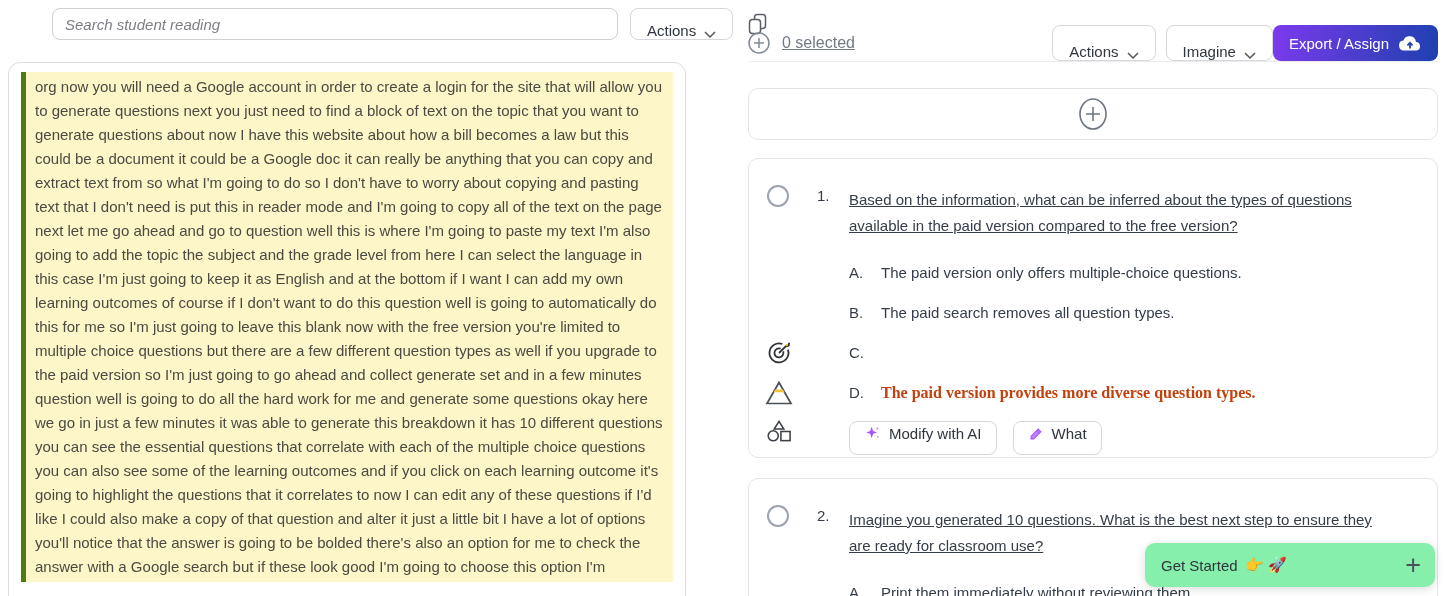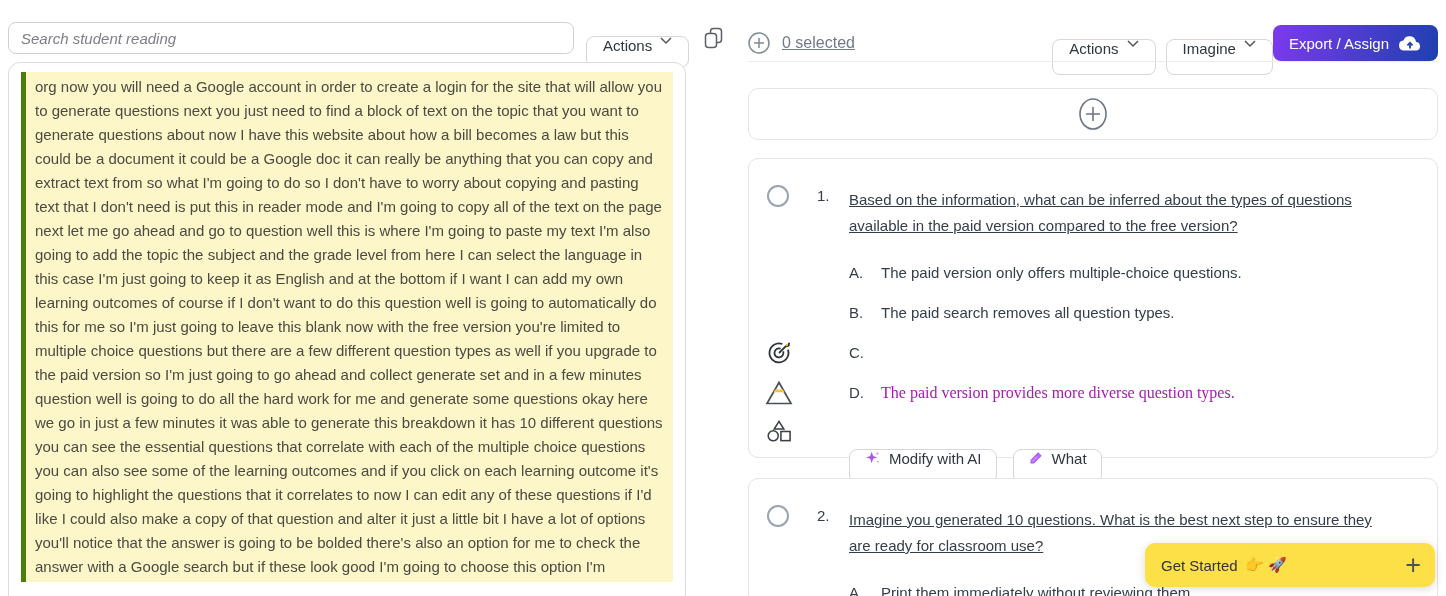--- a/index.html
+++ b/index.html
@@ -3,25 +3,25 @@
 <meta charset="utf-8">
 <style>
   html,body{margin:0;padding:0;width:1446px;height:596px;overflow:hidden;background:#ffffff;
     font-family:"Liberation Sans", sans-serif;position:relative;color:#343d49;}
 
   
   .left-col{position:absolute;left:8px;top:8px;width:694px;}
   .search-row{display:flex;align-items:center;gap:12px;}
   .search-input{flex:0 0 540px;height:30px;border:1px solid #cfcfd6;border-radius:8px;
     padding:0 12px;font-size:15px;font-style:italic;color:#333;outline:none;
+    font-family:"Liberation Sans", sans-serif;margin-left:44px;}
+  .search-input::placeholder{color:#7d7d85;font-style:italic;}
+  .btn{display:inline-flex;align-items:flex-end;gap:8px;background:#fff;border:1px solid #d6d6dc;
+    border-radius:8px;font-size:15px;color:#2f3640;cursor:pointer;
     font-family:"Liberation Sans", sans-serif;}
-  .search-input::placeholder{color:#7d7d85;font-style:italic;}
-  .btn{display:inline-flex;align-items:flex-start;gap:8px;background:#fff;border:1px solid #d6d6dc;
-    border-radius:8px;font-size:15px;color:#2f3640;cursor:pointer;
-    font-family:"Liberation Sans", sans-serif;margin-top:28px;}
   .actions-left{height:32px;padding:0 16px;}
   .copy-btn{border:none;background:none;padding:0;margin-left:2px;cursor:pointer;}
 
   .reading-card{position:absolute;left:0;top:54px;width:678px;height:720px;
     border:1px solid #dcdce0;border-radius:12px;padding:9px 12px;background:#fff;box-sizing:border-box;}
   .reading-block{background:#fdf6c8;border-left:5px solid #4d7c0f;padding:3px 10px 3px 9px;
     font-size:15px;line-height:24px;color:#4b4a42;}
 
   
   .right-col{position:absolute;left:748px;top:0;width:690px;height:596px;}
@@ -49,26 +49,26 @@
   .rail .grow{flex:1;}
   .rail-icons{display:flex;flex-direction:column;gap:12px;align-items:center;}
 
   .q-content{flex:1;padding-top:12px;}
   .q-line{display:flex;margin-bottom:22px;}
   .q-num{width:32px;flex:0 0 32px;font-size:15px;}
   .q-text{max-width:540px;font-size:15px;line-height:26px;text-decoration:underline;}
   .option{display:flex;margin:0 0 16px 0;padding-left:32px;font-size:15px;line-height:24px;}
   .opt-letter{width:32px;flex:0 0 32px;}
   .opt-text{max-width:500px;}
-  .opt-correct .opt-text{font-family:"Liberation Serif", serif;font-weight:normal;color:#a21caf;font-size:16px;}
+  .opt-correct .opt-text{font-family:"Liberation Serif", serif;font-weight:bold;color:#c2410c;font-size:16px;}
   .q-buttons{display:flex;gap:16px;padding-left:32px;margin-top:8px;}
-  .q-btn{height:34px;padding:0 14px;}
+  .q-btn{height:34px;padding:12px 14px;}
 
   
-  .get-started{position:absolute;left:1145px;top:543px;width:290px;height:44px;background:#fde047;
+  .get-started{position:absolute;left:1145px;top:543px;width:290px;height:44px;background:#86efac;
     border-radius:10px;box-shadow:0 2px 10px rgba(0,0,0,.14);display:flex;align-items:center;
     padding:0 14px 0 16px;box-sizing:border-box;z-index:20;justify-content:space-between;}
   .gs-label{font-size:15px;color:#30353c;}
   .gs-emoji{margin-left:8px;font-size:15px;}
   .gs-plus{margin-left:auto;font-size:27px;font-weight:200;color:#4b5158;line-height:1;cursor:pointer;}
 
   svg{display:block;}
 </style>
 </head>
 <body>

